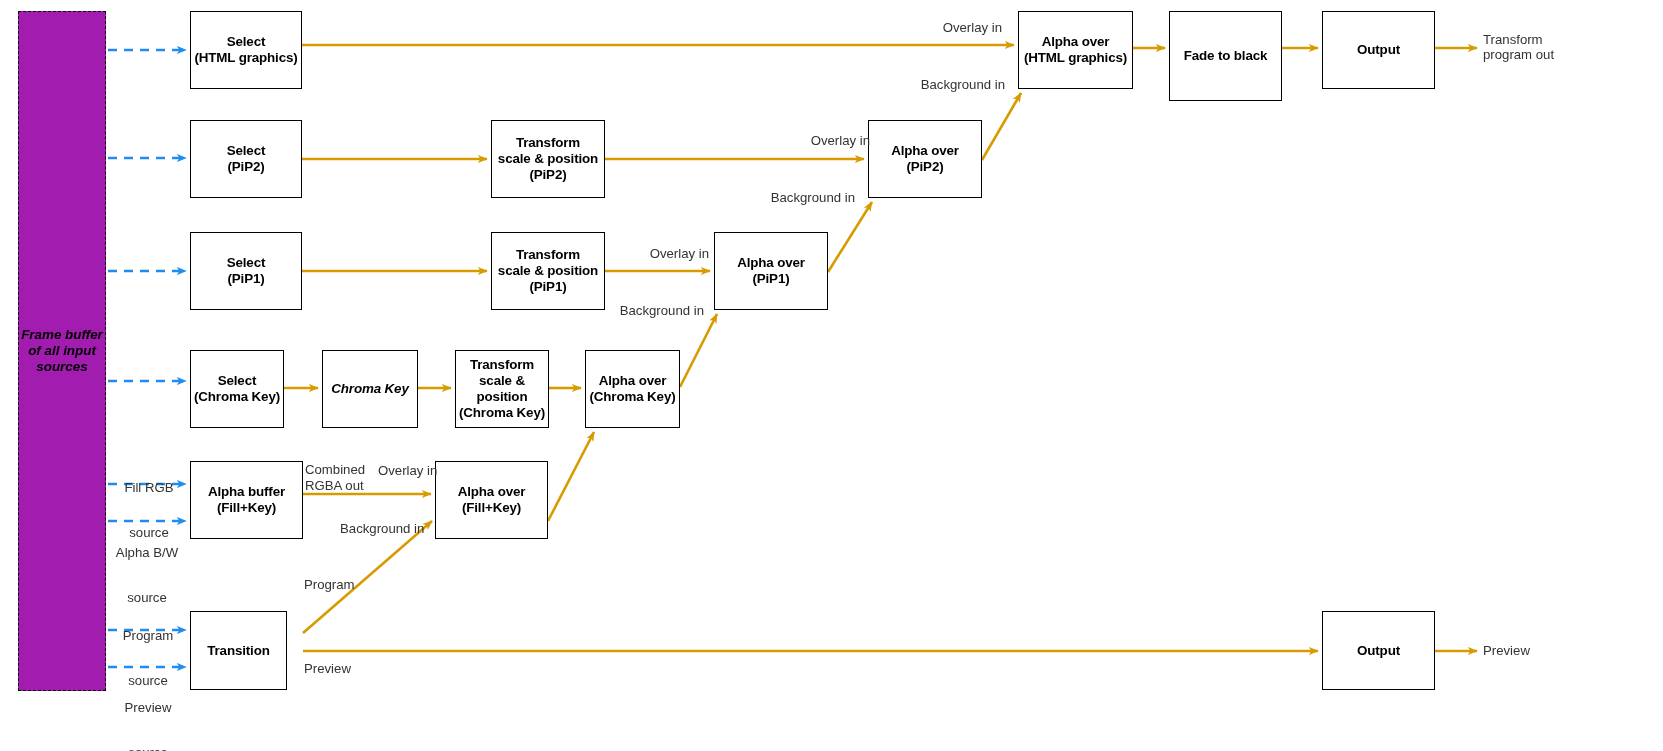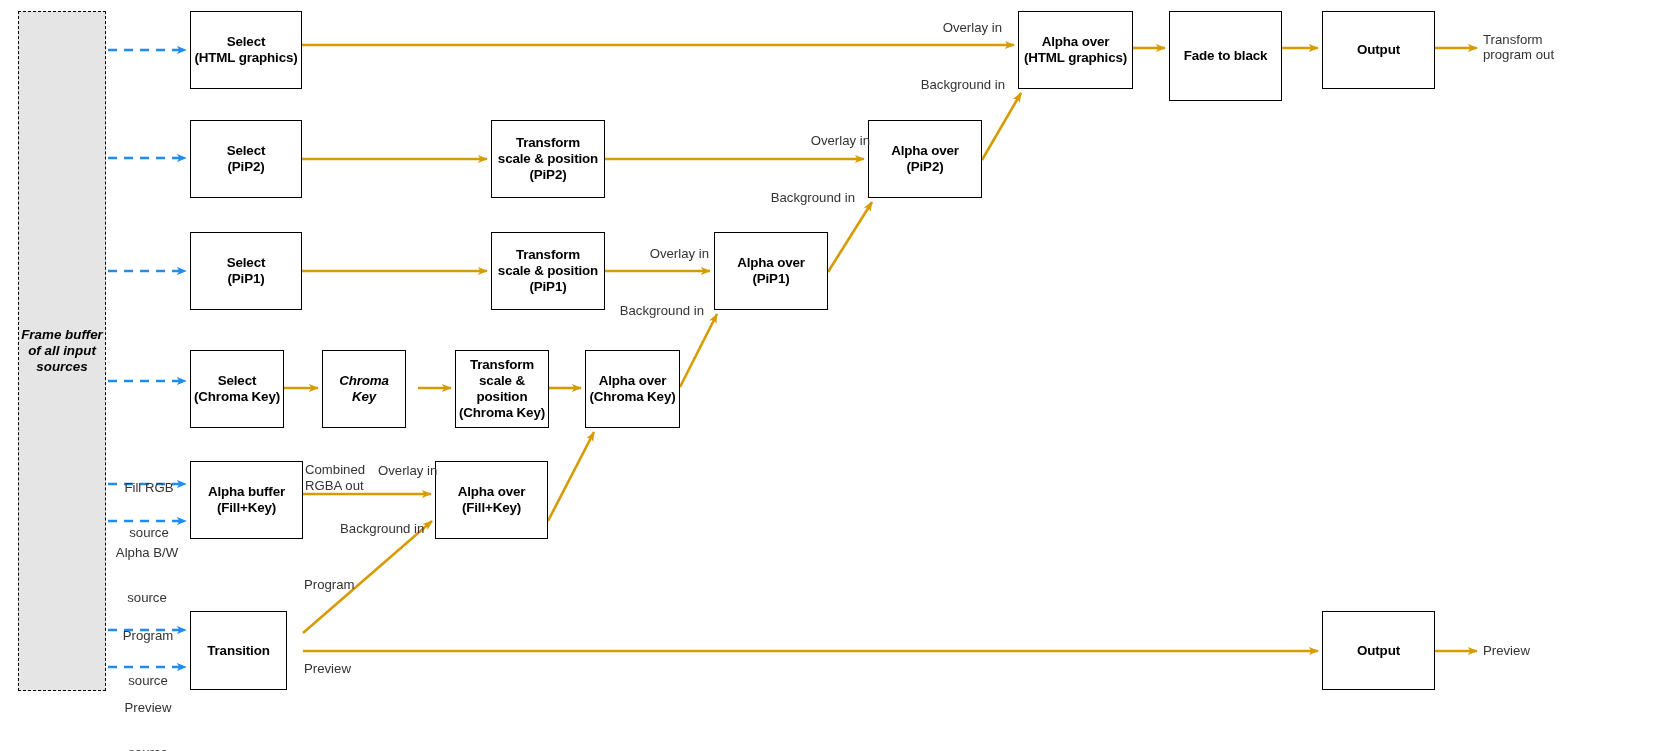--- a/index.html
+++ b/index.html
@@ -40,21 +40,21 @@
     color: #000000;
     line-height: 1.18;
     letter-spacing: -0.15px;
   }
   .node .lbl { display: block; padding: 0 3px; }
   .node.italic { font-style: italic; }
   .framebuffer {
     position: absolute;
     box-sizing: border-box;
     border: 1.5px dashed #000000;
-    background: #e5e5e5;
+    background: #a21caf;
     display: flex;
     align-items: center;
     justify-content: center;
     text-align: center;
     font-size: 13.4px;
     font-weight: bold;
     font-style: italic;
     line-height: 1.2;
     color: #000000;
   }
@@ -167,21 +167,21 @@
     </div>
   </div>
 
   <div class="node" style="left:190px; top:350px; width:94px; height:78px;">
     <div>
       <span class="lbl">Select</span>
       <span class="lbl">(Chroma Key)</span>
     </div>
   </div>
 
-  <div class="node italic" style="left:322px; top:350px; width:84px; height:78px;">
+  <div class="node italic" style="left:322px; top:350px; width:96px; height:78px;">
     <div>
       <span class="lbl">Chroma Key</span>
     </div>
   </div>
 
   <div class="node" style="left:455px; top:350px; width:94px; height:78px;">
     <div>
       <span class="lbl">Transform</span>
       <span class="lbl">scale &amp; position</span>
       <span class="lbl">(Chroma Key)</span>

